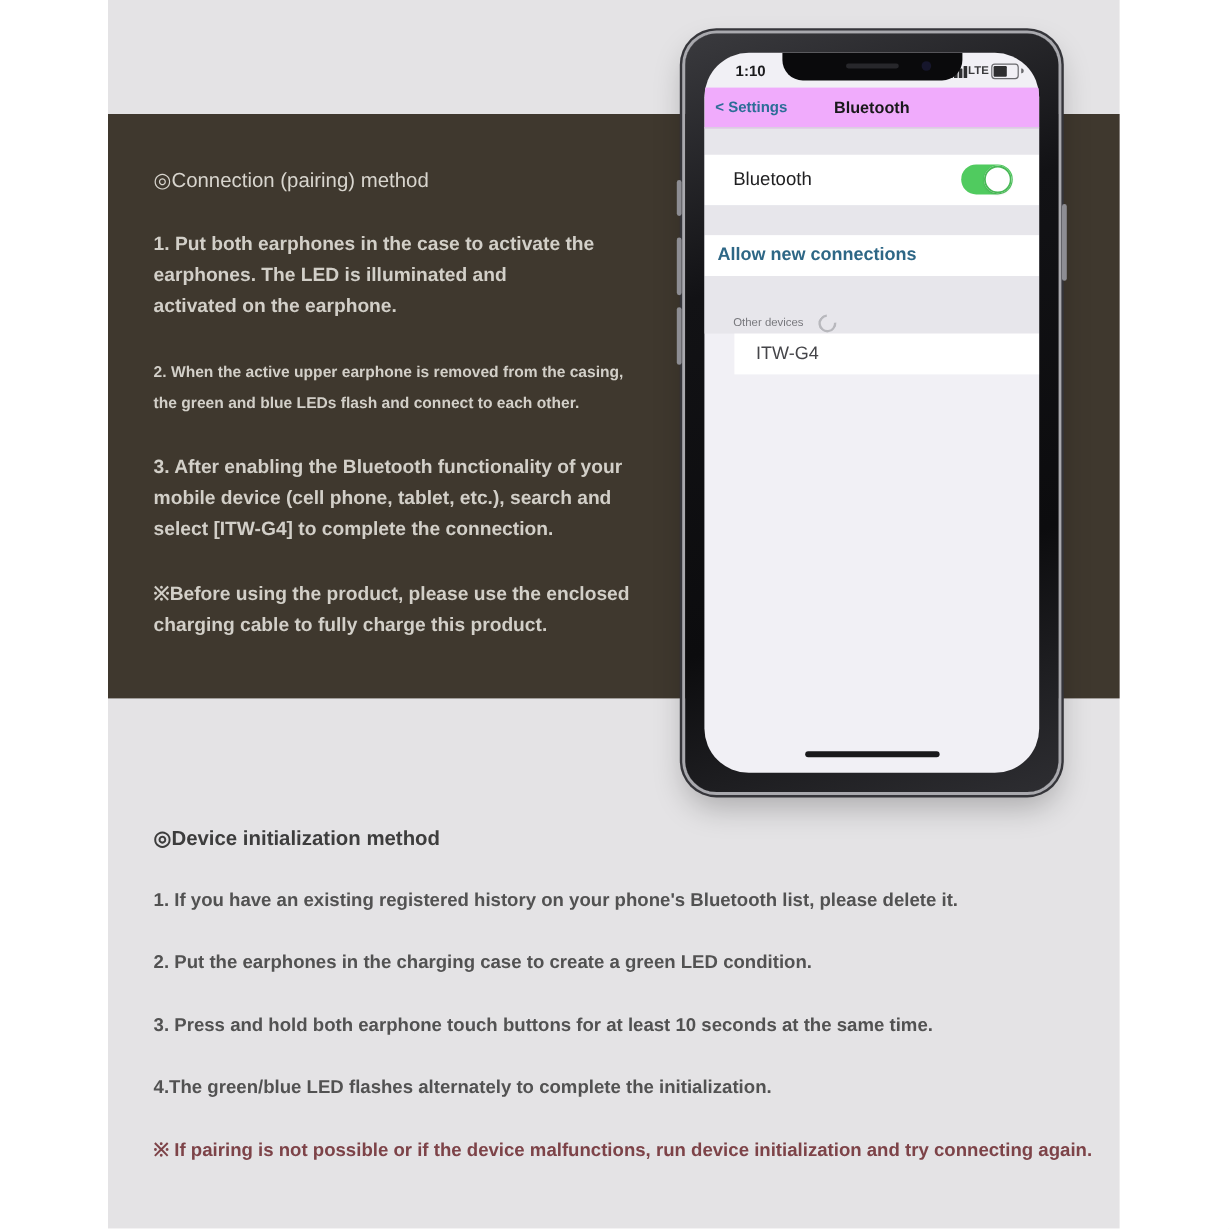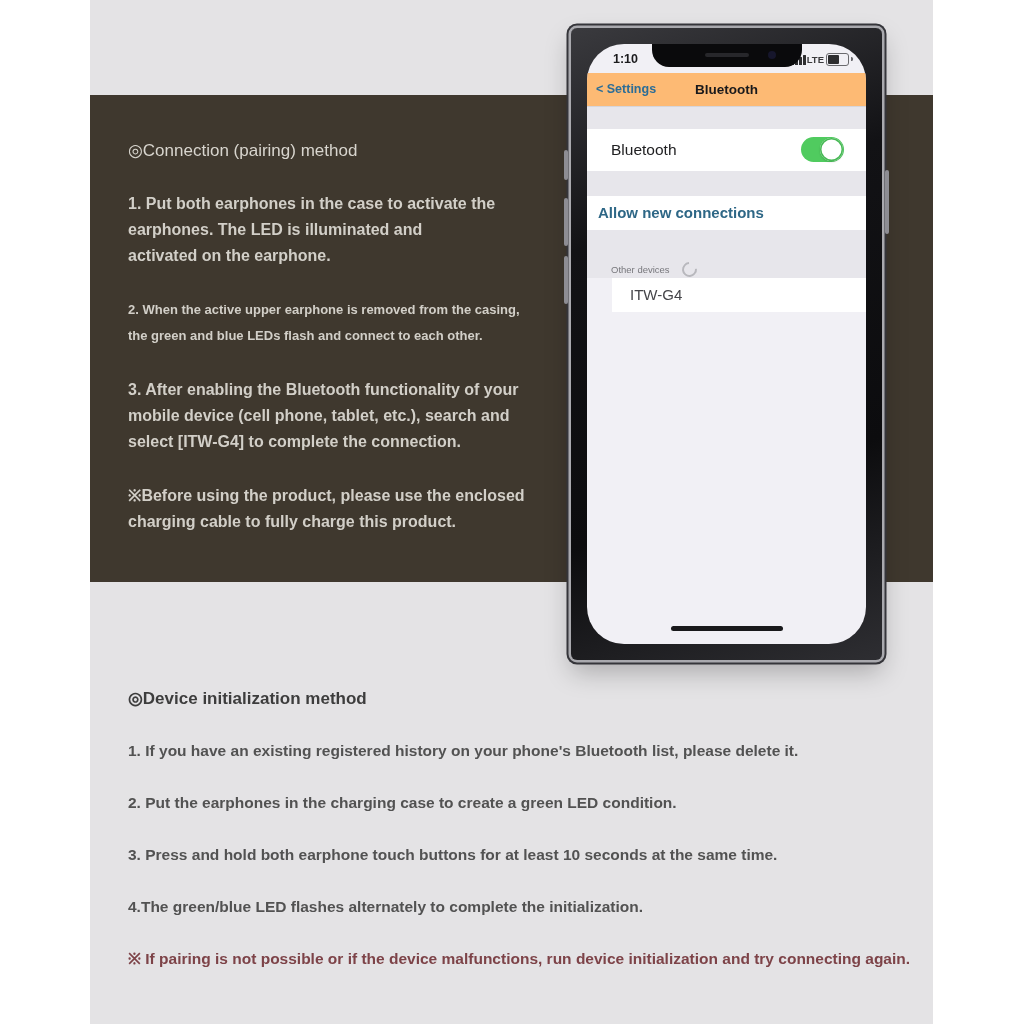--- a/index.html
+++ b/index.html
@@ -18,21 +18,21 @@
   .pairing .sm div{font-size:13px;line-height:26px;}
 
   
   .init{position:absolute;left:128px;top:684px;width:840px;}
   .init h2{margin:4px 0 31px 0;font-size:17px;font-weight:bold;color:#3d3d3d;}
   .init .istep{margin:0 0 31px 0;font-size:15.5px;line-height:21px;font-weight:bold;
                color:#525252;white-space:nowrap;}
   .init .warn{color:#7d4348;}
 
   
-  .phone{position:absolute;left:571px;top:28px;width:311px;height:632px;border-radius:6px;
+  .phone{position:absolute;left:571px;top:28px;width:311px;height:632px;border-radius:26px;
          background:linear-gradient(160deg,#3a3a3e,#121215 30%,#0c0c0e 70%,#2e2e32);
          box-shadow:0 0 0 2.5px #a9a9ae,0 0 0 4.5px #35353a,0 12px 26px rgba(0,0,0,.25);}
   .sidebtn{position:absolute;width:4px;background:#8d8d93;border-radius:2px;}
   .mute{left:-7px;top:122px;height:30px;}
   .volup{left:-7px;top:170px;height:48px;}
   .voldn{left:-7px;top:228px;height:48px;}
   .power{right:-7px;top:142px;height:64px;}
 
   .screen{position:absolute;left:16px;right:16px;top:16px;bottom:16px;border-radius:37px;
           background:#f1f0f5;overflow:hidden;}
@@ -45,21 +45,21 @@
   .time{position:absolute;left:26px;top:8px;font-size:12.5px;font-weight:bold;color:#1b1b1d;}
   .sb-right{position:absolute;right:17px;top:9px;display:flex;align-items:center;gap:1px;}
   .bars{display:flex;align-items:flex-end;gap:1.5px;}
   .bars span{width:2.5px;background:#2e2e30;border-radius:0.5px;display:block;}
   .b1{height:4px;} .b2{height:6px;} .b3{height:8px;} .b4{height:10px;}
   .lte{font-size:9.5px;font-weight:bold;color:#3a3a3c;}
   .batt{width:21px;height:11px;border:1.5px solid #6a6a6e;border-radius:3px;position:relative;margin-left:1px;}
   .batt::before{content:"";position:absolute;left:1px;top:1px;bottom:1px;width:11px;background:#2e2e30;border-radius:1px;}
   .batt::after{content:"";position:absolute;right:-5px;top:2.5px;width:2.5px;height:4px;background:#6a6a6e;border-radius:0 1.5px 1.5px 0;}
 
-  .nav{position:absolute;top:29px;left:0;right:0;height:33px;background:#fdba74;
+  .nav{position:absolute;top:29px;left:0;right:0;height:33px;background:#f0abfc;
        border-bottom:1px solid #d6d5da;z-index:2;}
   .back{position:absolute;left:9px;top:9px;font-size:12.5px;font-weight:bold;color:#2c6d97;}
   .nav .title{display:block;text-align:center;line-height:33px;font-size:13.5px;font-weight:bold;color:#19191b;}
 
   .srow{position:absolute;left:0;right:0;background:#ffffff;}
   .gap{position:absolute;left:0;right:0;background:#e7e6eb;}
   .g1{top:62px;height:23px;} .g2{top:127px;height:25px;} .g3{top:186px;height:48px;}
   .row-bt{top:85px;height:42px;font-size:15.5px;color:#202022;line-height:42px;padding-left:24px;}
   .row-allow{top:152px;height:34px;font-size:15px;font-weight:bold;color:#2e6786;line-height:34px;padding-left:11px;}
   .label-row{position:absolute;left:24px;top:218px;display:flex;align-items:center;z-index:2;text-align:center;}

